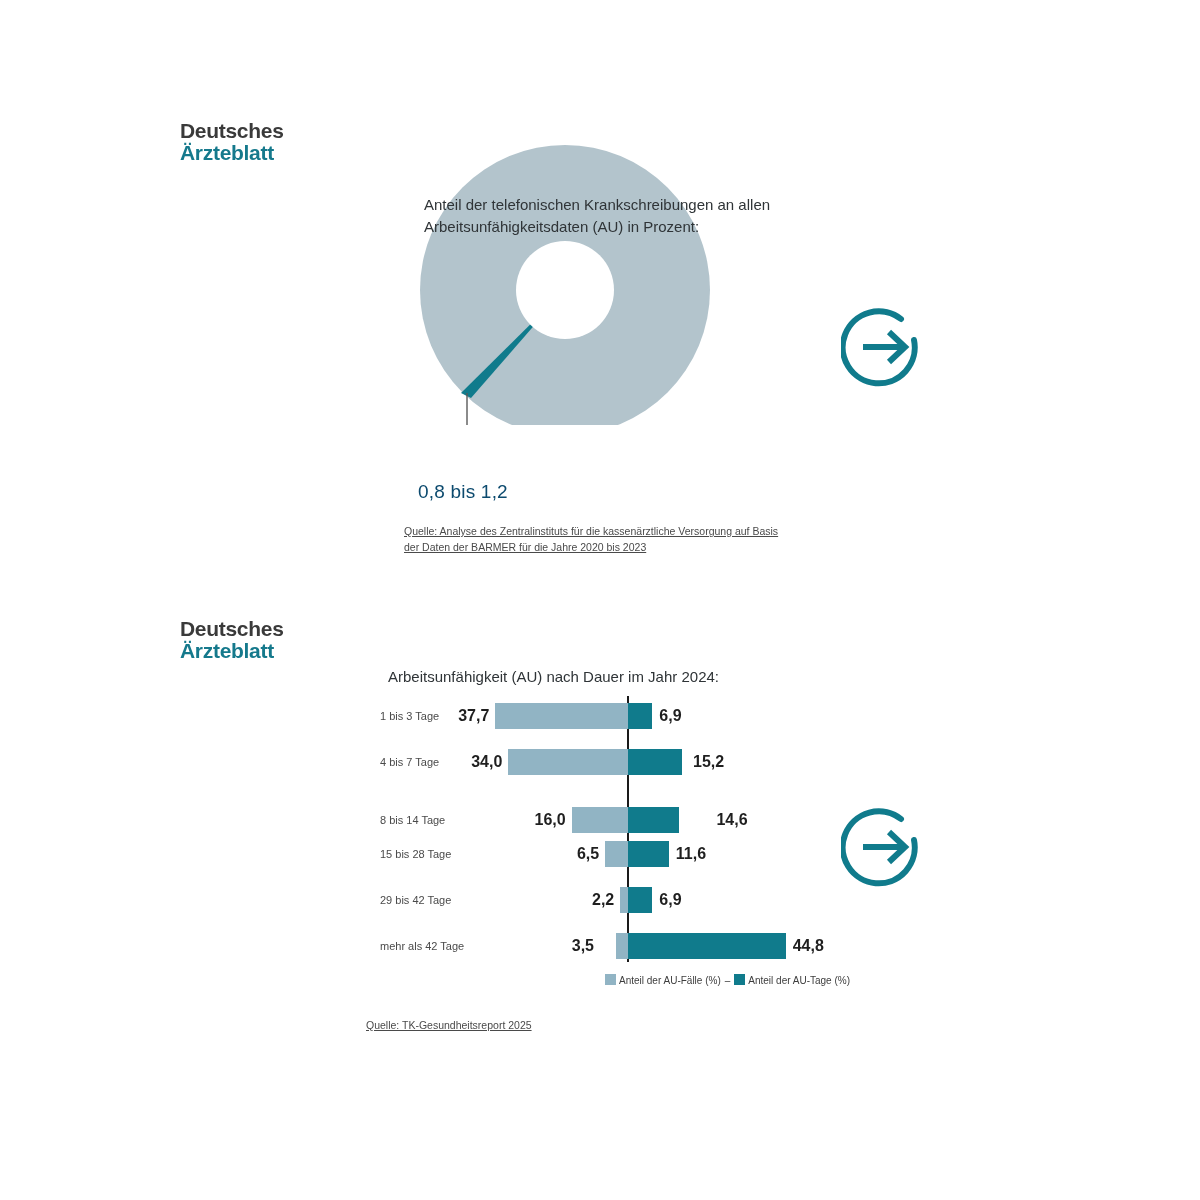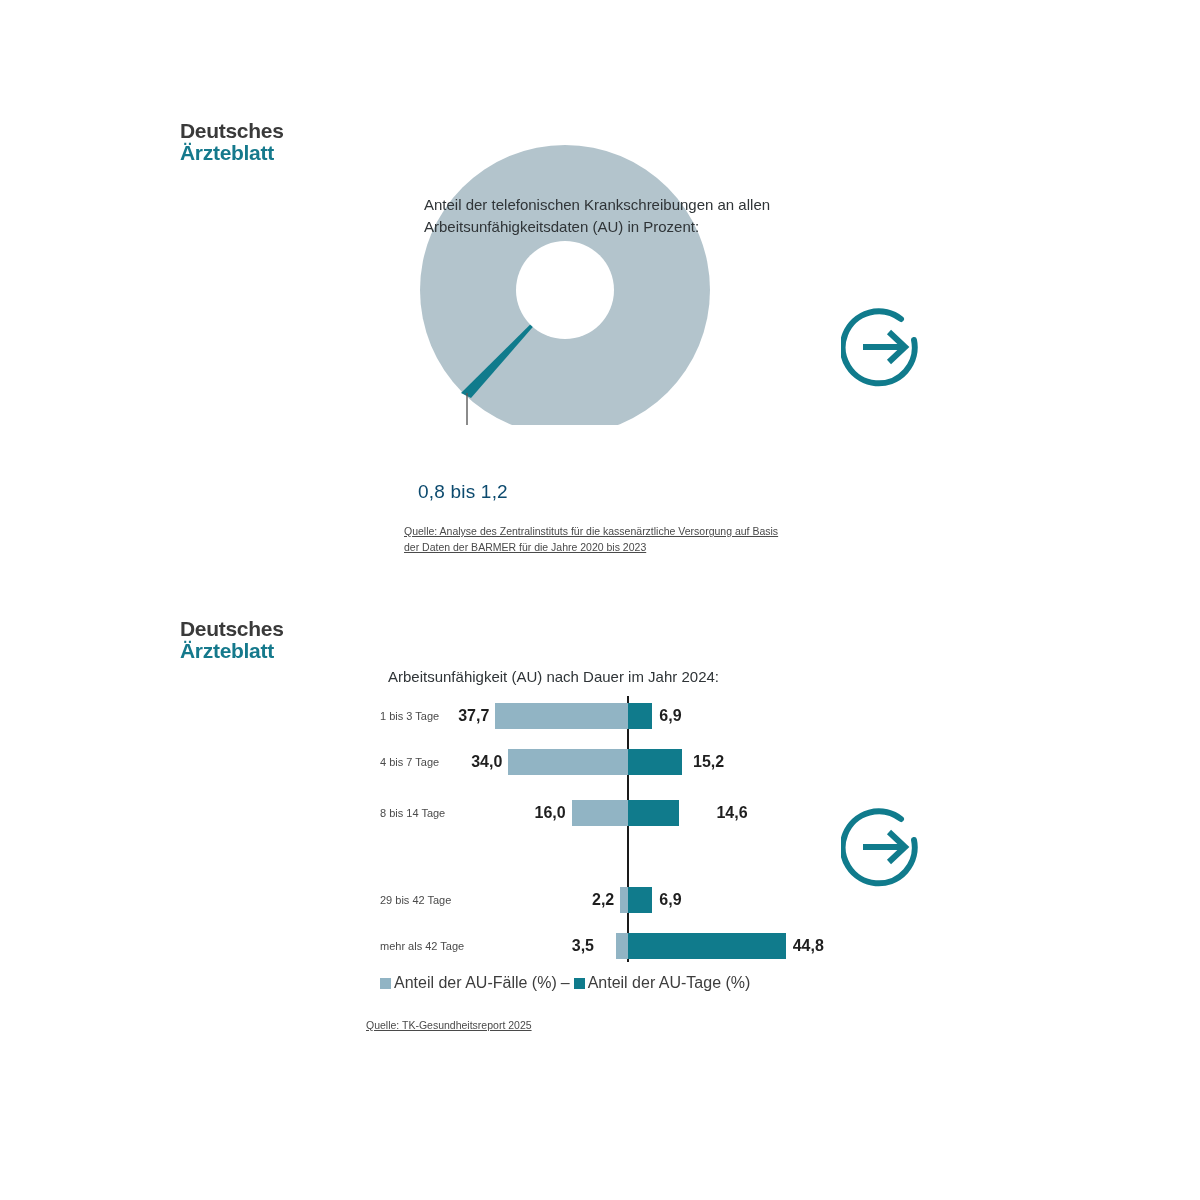--- a/index.html
+++ b/index.html
@@ -127,22 +127,22 @@
     top: -4px;
     width: 2px;
     background: #1a1a1a;
   }
 
   .legend {
     position: absolute;
     left: 0;
     top: 274px;
     width: 470px;
-    text-align: left;
-    font-size: 16px;
+    text-align: right;
+    font-size: 10px;
     color: #3d3d3d;
     white-space: nowrap;
   }
   .swatch {
     display: inline-block;
     width: 11px;
     height: 11px;
     vertical-align: -1px;
     margin-right: 3px;
   }
@@ -206,26 +206,33 @@
       <div class="val-left" style="right: 360.704px;">37,7</div>
       <div class="val-right" style="left: 279.288px;">6,9</div>
     </div>
     <div class="bar-row" style="top: 46px;">
       <div class="row-label">4 bis 7 Tage</div>
       <div class="bar-left" style="left: 128.32px; width: 119.68px; background: rgb(145, 180, 196);"></div>
       <div class="bar-right" style="left: 248px; width: 53.504px; background: rgb(16, 123, 140);"></div>
       <div class="val-left" style="right: 347.68px;">34,0</div>
       <div class="val-right" style="left: 313px;">15,2</div>
     </div>
-    <div class="bar-row" style="top: 97px;">
+    <div class="bar-row" style="top: 104px;">
       <div class="row-label">8 bis 14 Tage</div>
       <div class="bar-left" style="left: 191.68px; width: 56.32px; background: rgb(145, 180, 196);"></div>
       <div class="bar-right" style="left: 248px; width: 51.392px; background: rgb(16, 123, 140);"></div>
       <div class="val-left" style="right: 284.32px;">16,0</div>
       <div class="val-right" style="left: 306.392px; margin-left: 30px;">14,6</div>
+    </div>
+    <div class="bar-row" style="top: 138px;">
+      <div class="row-label">15 bis 28 Tage</div>
+      <div class="bar-left" style="left: 225.12px; width: 22.88px; background: rgb(145, 180, 196);"></div>
+      <div class="bar-right" style="left: 248px; width: 40.832px; background: rgb(16, 123, 140);"></div>
+      <div class="val-left" style="right: 250.88px;">6,5</div>
+      <div class="val-right" style="left: 295.832px;">11,6</div>
     </div>
     <div class="bar-row" style="top: 184px;">
       <div class="row-label">29 bis 42 Tage</div>
       <div class="bar-left" style="left: 240.256px; width: 7.744px; background: rgb(145, 180, 196);"></div>
       <div class="bar-right" style="left: 248px; width: 24.288px; background: rgb(16, 123, 140);"></div>
       <div class="val-left" style="right: 235.744px;">2,2</div>
       <div class="val-right" style="left: 279.288px;">6,9</div>
     </div>
     <div class="bar-row" style="top: 230px;">
       <div class="row-label">mehr als 42 Tage</div>

